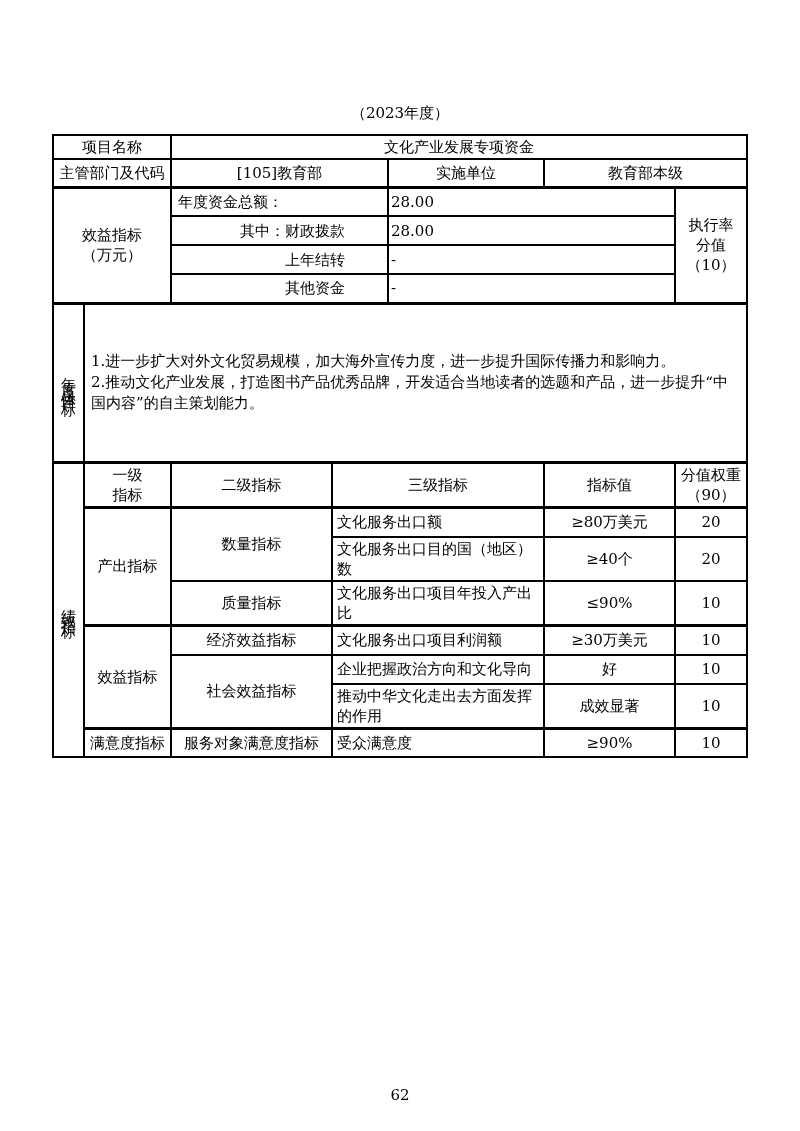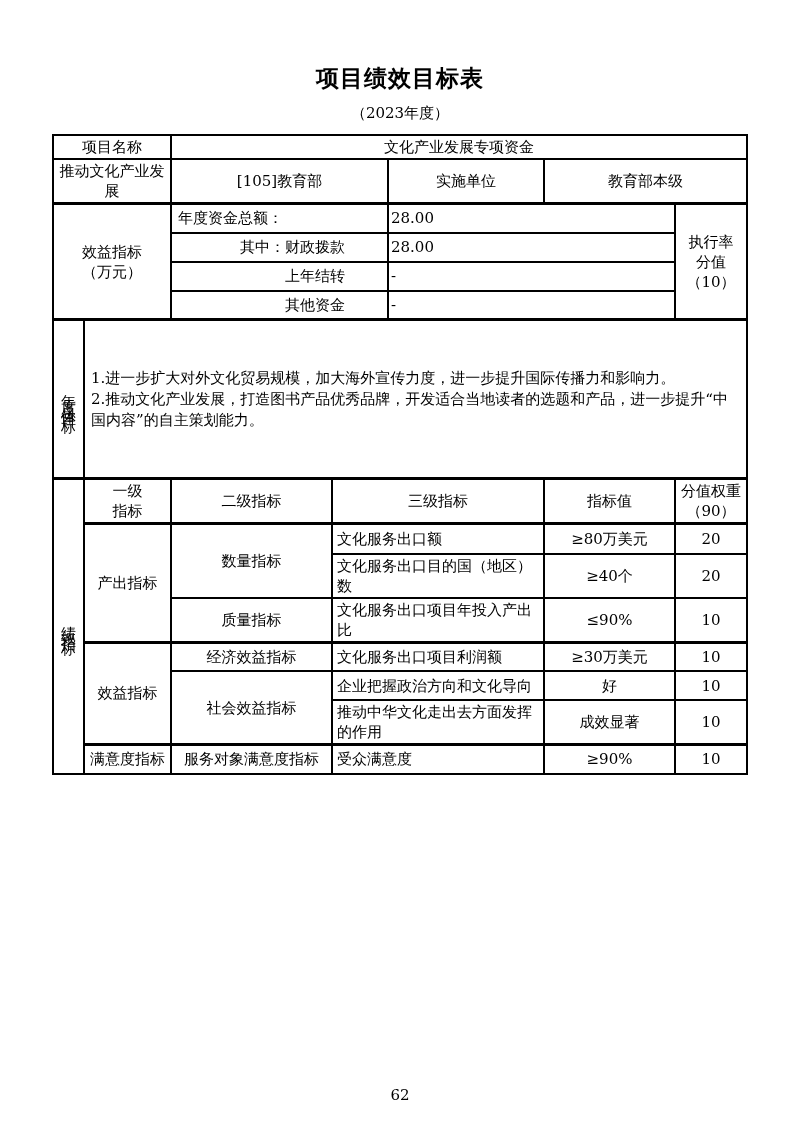--- a/index.html
+++ b/index.html
@@ -46,21 +46,20 @@
   tr.rA  { height:23px; }  tr.rB  { height:28px; }
   tr.rF  { height:29px; }  tr.rT  { height:159px; }
   tr.rH  { height:42px; }
   tr.r30 { height:30px; }  tr.r42 { height:42px; }  tr.r29 { height:29px; }
 </style>
 </head>
 <body>
 
 <div class="page">
 
-  <div class="doc-title">项目绩效目标表</div>
   <div class="doc-subtitle">（2023年度）</div>
 
   <div class="tbl-wrap">
     <table>
       <colgroup>
         <col style="width:31px">
           <col style="width:87px">
           <col style="width:161px">
         <col style="width:56px">
           <col style="width:156px">
@@ -68,21 +67,21 @@
         <col style="width:72px">
       </colgroup>
       <tbody>
 
         <tr class="rA">
           <td colspan="2" class="c">项目名称</td>
           <td colspan="5" class="c">文化产业发展专项资金</td>
         </tr>
 
         <tr class="rB">
-          <td colspan="2" class="c">推动文化产业发展</td>
+          <td colspan="2" class="c">主管部门及代码</td>
           <td colspan="2" class="c">[105]教育部</td>
           <td class="c">实施单位</td>
           <td colspan="2" class="c">教育部本级</td>
         </tr>
 
         <tr class="rF thick">
           <td colspan="2" rowspan="4" class="c pre">效益指标
 （万元）</td>
           <td colspan="2" class="fund-first">年度资金总额：</td>
           <td colspan="2" class="fund-val">28.00</td>

